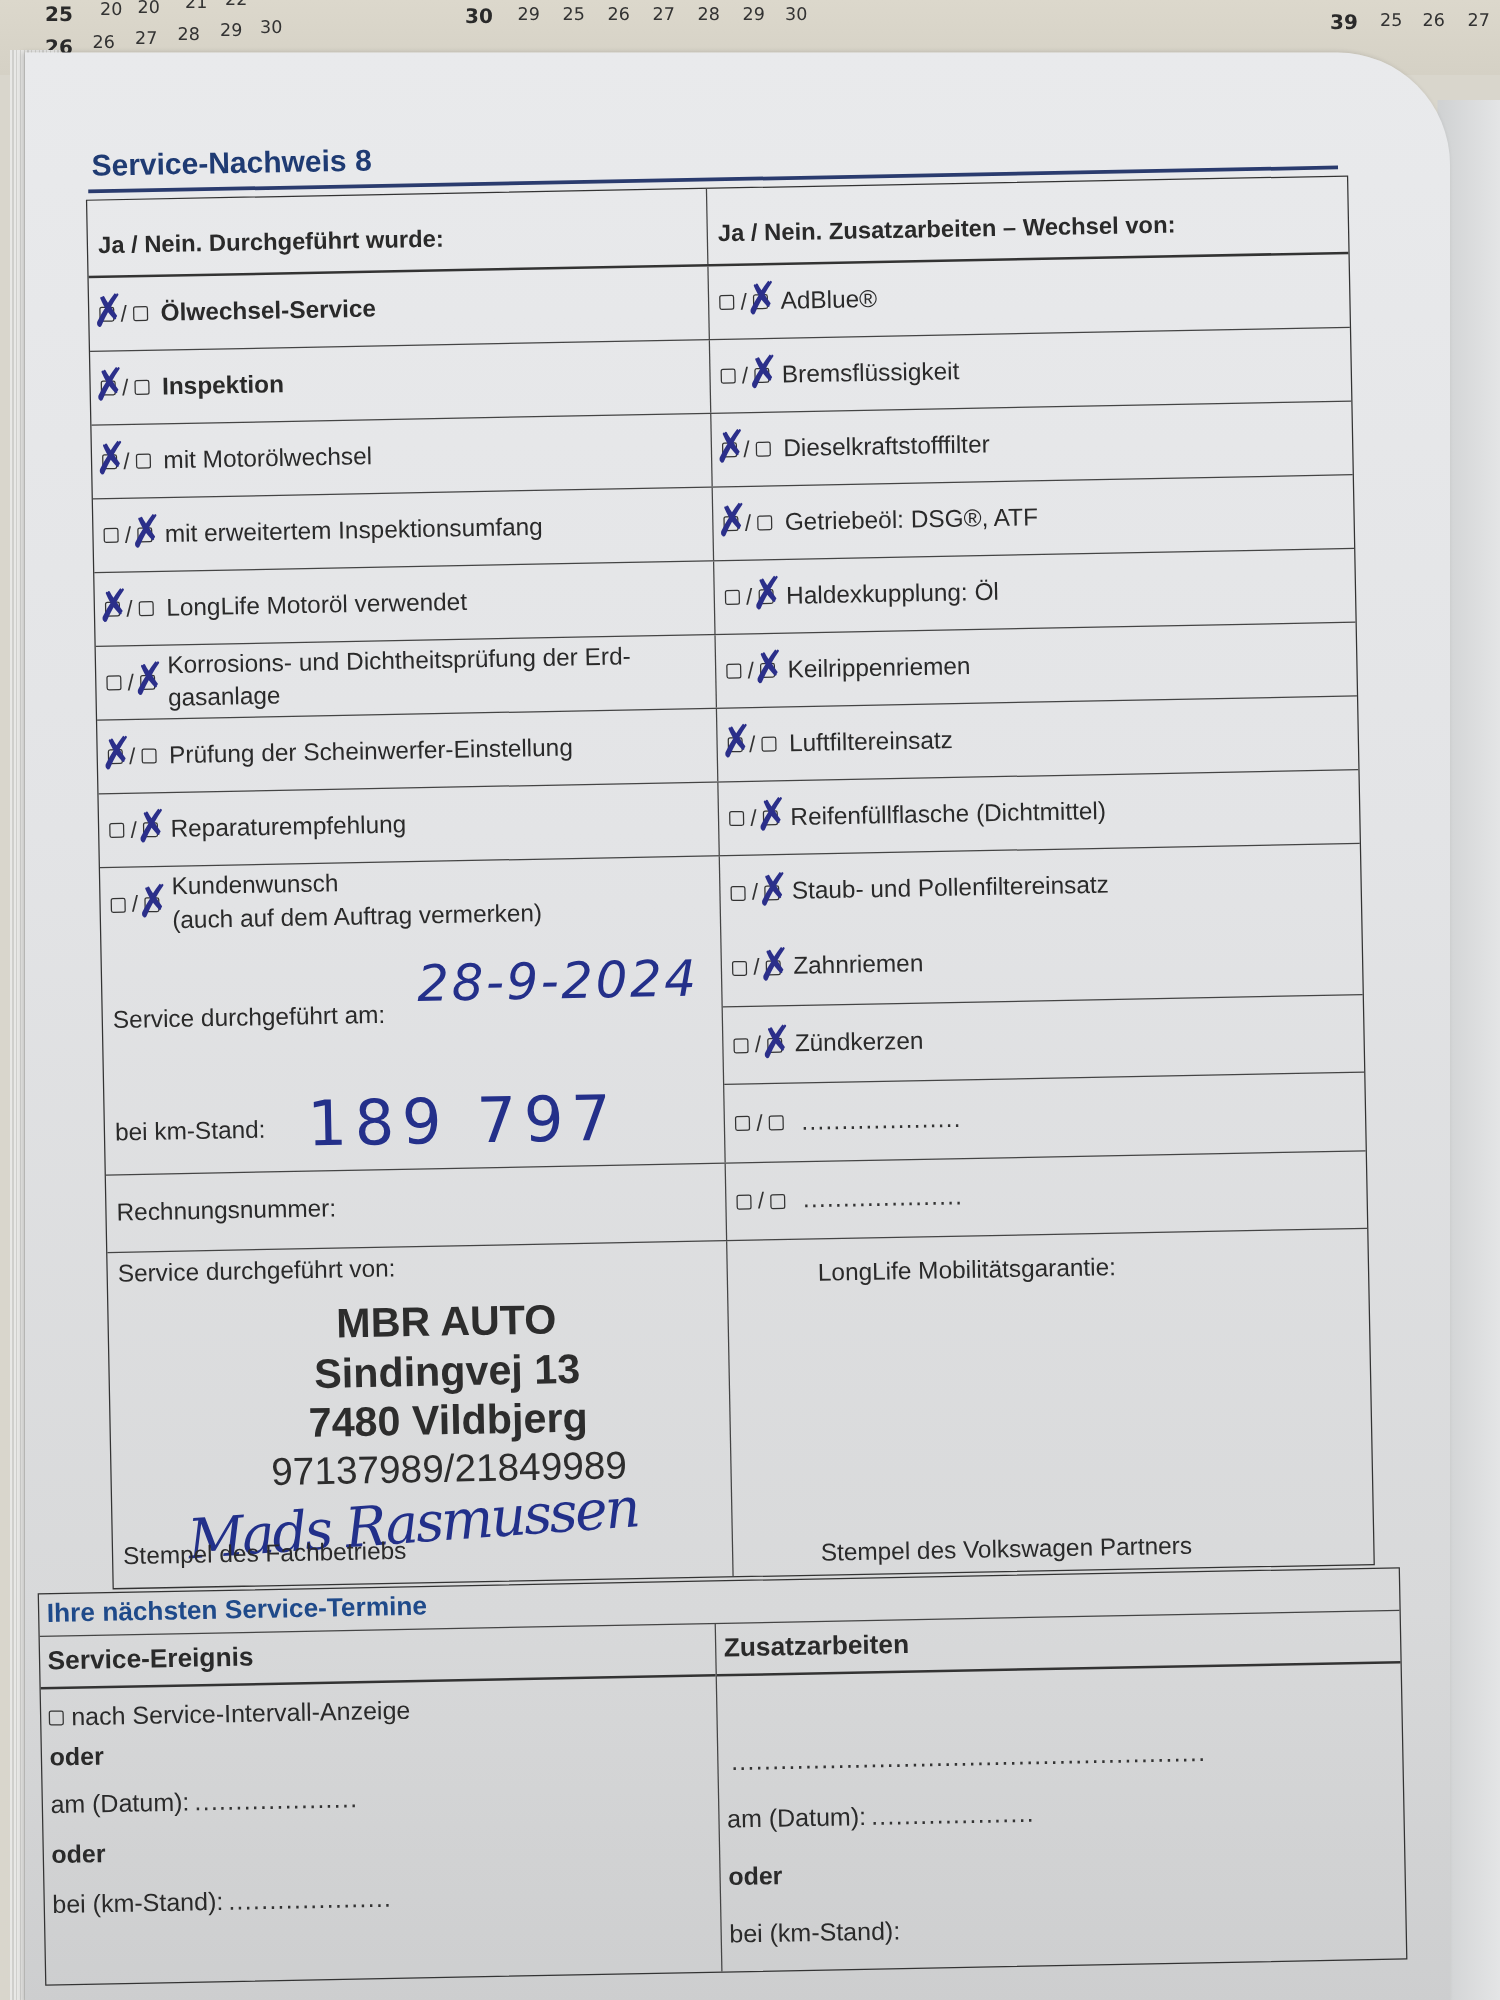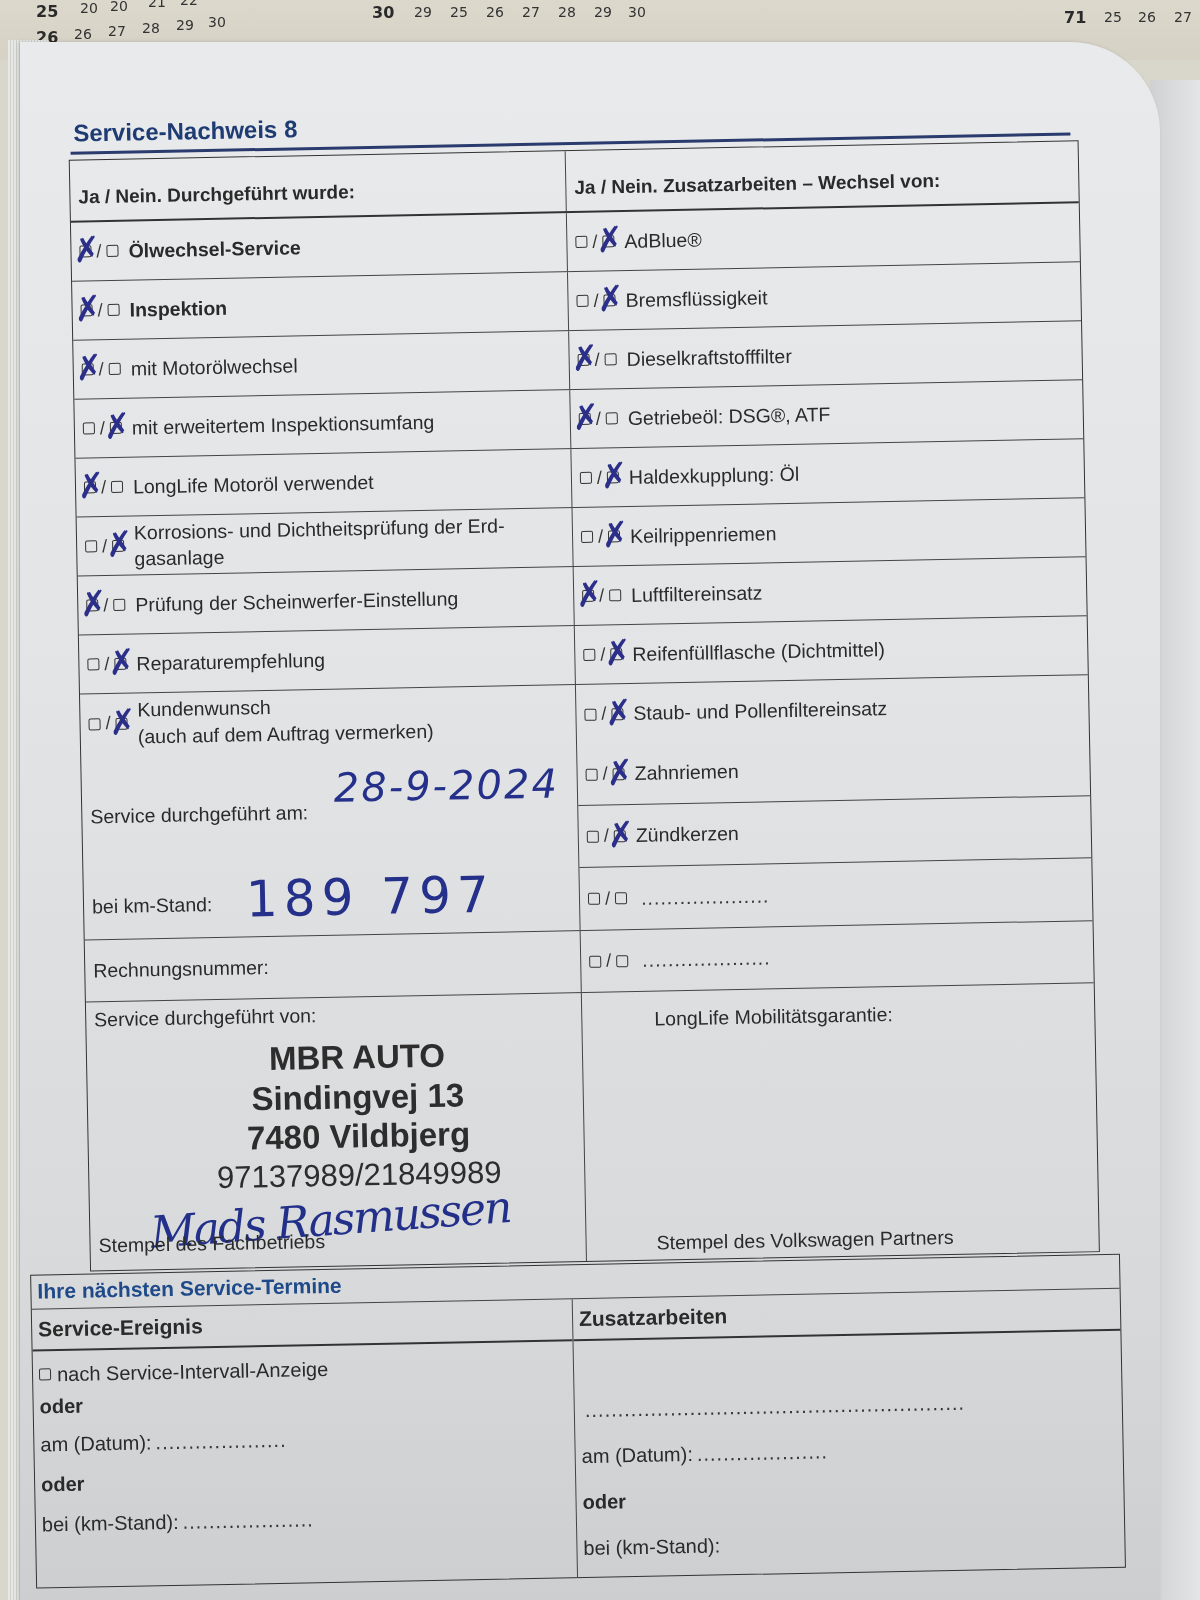--- a/index.html
+++ b/index.html
@@ -133,21 +133,21 @@
 
   <span class="cal-num wk" style="left:372px;top:3px">30</span>
   <span class="cal-num" style="left:414px;top:4px">29</span>
   <span class="cal-num" style="left:450px;top:4px">25</span>
   <span class="cal-num" style="left:486px;top:4px">26</span>
   <span class="cal-num" style="left:522px;top:4px">27</span>
   <span class="cal-num" style="left:558px;top:4px">28</span>
   <span class="cal-num" style="left:594px;top:4px">29</span>
   <span class="cal-num" style="left:628px;top:4px">30</span>
 
-  <span class="cal-num wk" style="left:1064px;top:8px">71</span>
+  <span class="cal-num wk" style="left:1064px;top:8px">39</span>
   <span class="cal-num" style="left:1104px;top:9px">25</span>
   <span class="cal-num" style="left:1138px;top:9px">26</span>
   <span class="cal-num" style="left:1174px;top:9px">27</span>
 </div>
 
 <div class="page-edges"></div>
 <div class="right-page"></div>
 
 <div class="page">
   <div class="form">

